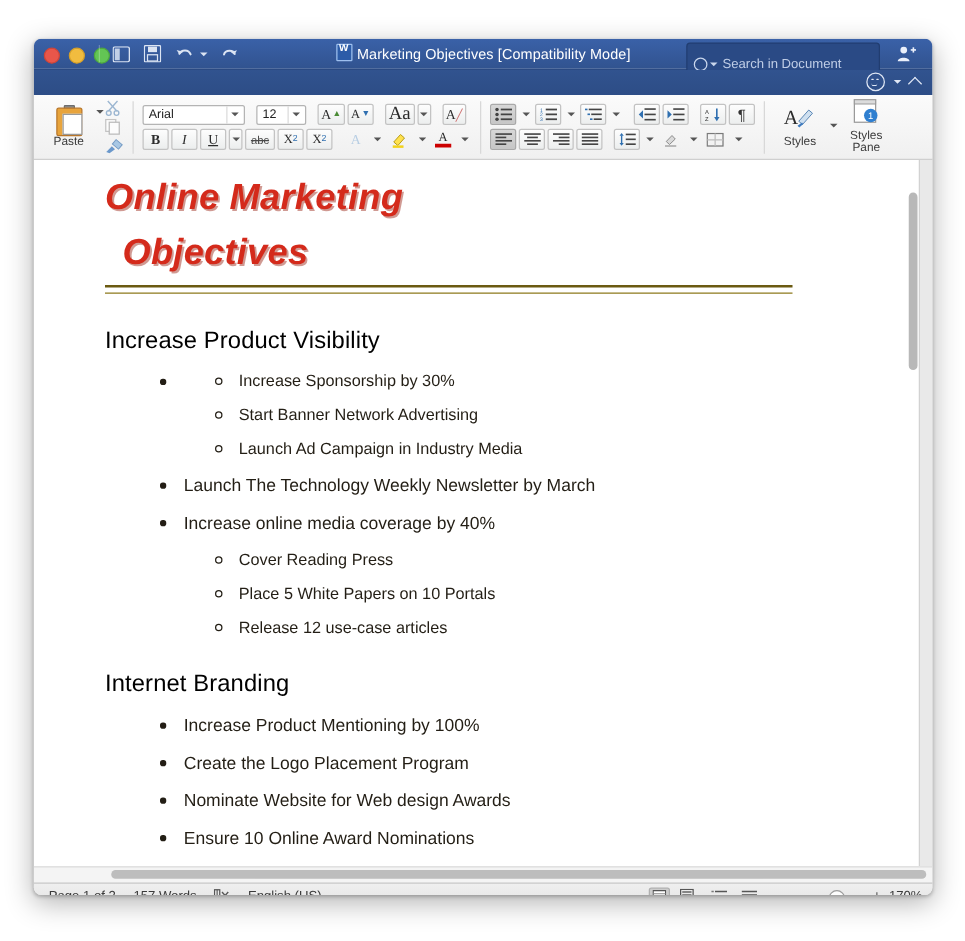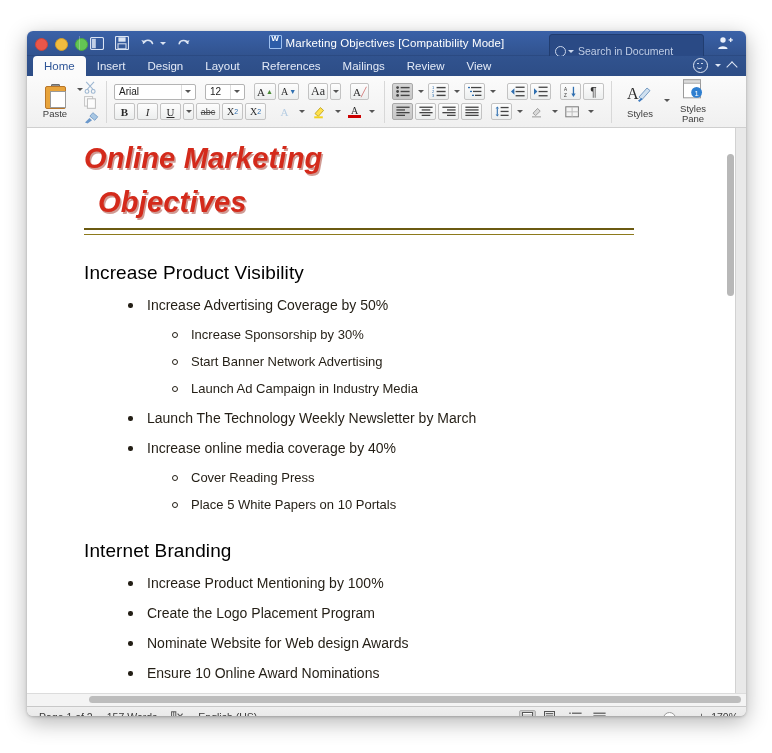--- a/index.html
+++ b/index.html
@@ -626,30 +626,20 @@
         <svg width="16" height="16" viewBox="0 0 16 16">
             <circle cx="6" cy="5" r="2.7" fill="#eaf0fb"></circle>
             <path d="M1.2 14 C1.2 10.2, 10.6 10.2, 10.6 14 Z" fill="#eaf0fb"></path>
             <rect x="11.6" y="4.3" width="4.2" height="1.3" fill="#eaf0fb"></rect>
             <rect x="13.05" y="2.85" width="1.3" height="4.2" fill="#eaf0fb"></rect>
           </svg>
       </span>
     </div>
 
     <div class="tabstrip">
-      <div class="tabs">
-        <div class="tab active">Home</div>
-        <div class="tab">Insert</div>
-        <div class="tab">Design</div>
-        <div class="tab">Layout</div>
-        <div class="tab">References</div>
-        <div class="tab">Mailings</div>
-        <div class="tab">Review</div>
-        <div class="tab">View</div>
-      </div>
       <div class="tab-right">
         <span class="smiley"></span>
         <span class="qa-caret" style="border-top-color:#dfe7f5;margin-left:0;"></span>
         <span class="chev-up"></span>
       </div>
     </div>
 
     <div class="ribbon">
 
       <div class="rgroup">
@@ -708,21 +698,21 @@
             <div class="btn bordered">
               <span class="ser" style="font-size:11px;">A</span>
               <span style="color:#4a8b35;font-size:7px;margin-left:1px;">▲</span>
             </div>
             <div class="btn bordered">
               <span class="ser" style="font-size:10px;">A</span>
               <span style="color:#2f6fb0;font-size:7px;margin-left:1px;">▼</span>
             </div>
             <div class="gap"></div>
             <div class="btn bordered">
-              <span class="ser" style="font-size:12px;">Aa</span>
+              <span class="ser" style="font-size:15px;">Aa</span>
             </div>
             <div class="caretbtn">
                 <span class="caret-sm"></span>
               </div>
             <div class="gap"></div>
             <div class="btn bordered">
               <span class="ser" style="font-size:11px;">A</span>
               <span style="color:#cf7070;font-size:9px;">╱</span>
             </div>
           </div>
@@ -958,35 +948,35 @@
 
           <div class="doc-title">
             <span class="l1">Online Marketing</span>
             <span class="l2">Objectives</span>
           </div>
           <div class="title-rule"></div>
 
           <h2 class="h2">Increase Product Visibility</h2>
           <ul class="lvl1">
             <li>
-              <span>Increase Advertising Coverage by 50%</span>
               <ul class="lvl2">
                 <li>Increase   Sponsorship by 30%</li>
                 <li>Start Banner Network Advertising</li>
                 <li>Launch Ad Campaign in Industry Media</li>
               </ul>
             </li>
             <li>
               <span>Launch The Technology Weekly Newsletter by March</span>
             </li>
             <li>
               <span>Increase online media coverage by 40%</span>
               <ul class="lvl2">
                 <li>Cover Reading Press</li>
                 <li>Place 5 White Papers on 10 Portals</li>
+                <li>Release 12 use-case articles</li>
               </ul>
             </li>
           </ul>
 
           <h2 class="h2">Internet Branding</h2>
           <ul class="lvl1">
             <li>Increase Product Mentioning by 100%</li>
             <li>Create the Logo Placement Program</li>
             <li>Nominate Website for Web design Awards</li>
             <li>Ensure 10 Online Award Nominations</li>

